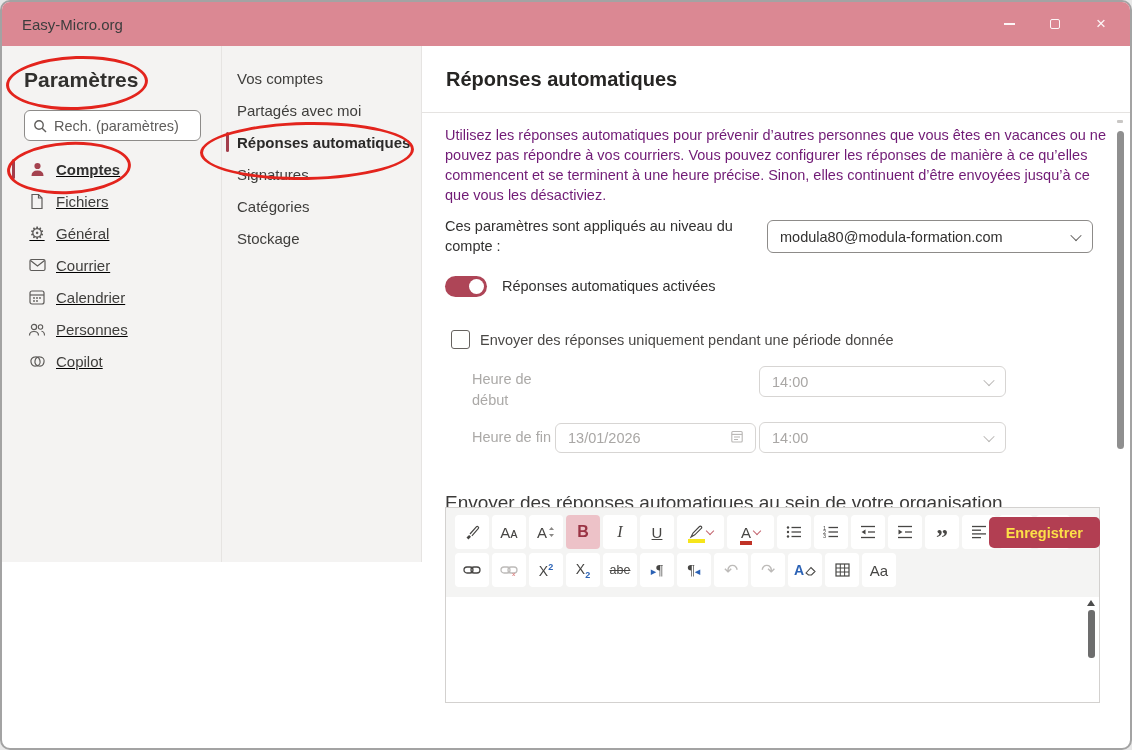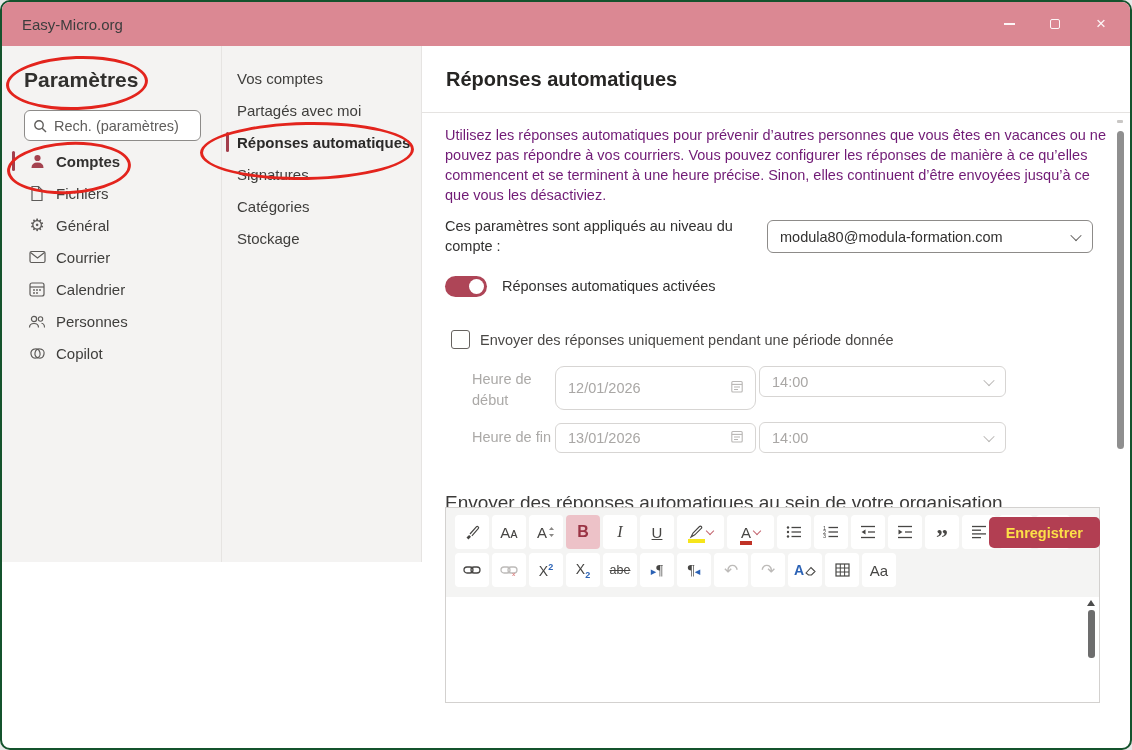--- a/index.html
+++ b/index.html
@@ -1,39 +1,39 @@
 <!DOCTYPE html>
 <html><head>
 <meta charset="utf-8">
 <style>
   * { margin:0; padding:0; box-sizing:border-box; }
   html,body { font-family:"Liberation Sans","DejaVu Sans",sans-serif; background:#e8e8e8; }
   .window {
     position:relative; width:1132px; height:750px; background:#fff;
-    border:2px solid #14532d; border-radius:10px; overflow:hidden;
+    border:2px solid #a3a3a3; border-radius:10px; overflow:hidden;
   }
   
   .titlebar { position:relative; height:44px; background:#db8893; display:flex; align-items:center; }
   .titlebar .title { margin-left:20px; font-size:15px; color:#3d3d3d; }
   .win-controls { position:absolute; right:6px; top:0; height:44px; display:flex; align-items:center; }
   .wc { width:46px; height:44px; display:flex; align-items:center; justify-content:center; color:#fdf6f7; cursor:default; }
   .wc .bar { width:11px; height:2px; background:#fdf6f7; }
   .wc .sq  { width:10px; height:10px; border:1.6px solid #fdf6f7; border-radius:2px; }
   .wc.close { font-size:17px; }
   
   .body { display:flex; height:516px; }
   .sidebar { position:relative; width:220px; background:#f4f3f2; border-right:1px solid #e6e4e2; flex:none; }
   .midcol  { position:relative; width:200px; background:#f4f3f2; border-right:1px solid #e6e4e2; flex:none; }
   .main    { position:relative; flex:1; background:#fff; }
   
   .sb-heading { margin:22px 0 0 22px; font-size:21px; font-weight:bold; color:#31302e; }
   .sb-search { margin:18px 20px 0 22px; height:31px; background:#fff; border:1px solid #8d8b89;
     border-radius:6px; display:flex; align-items:center; padding:0 8px; }
   .sb-search .ph { margin-left:7px; font-size:14.5px; color:#5f5d5b; }
-  .sb-nav { margin-top:4px; }
+  .sb-nav { margin-top:12px;text-decoration:underline; }
   .sb-item { position:relative; height:32px; display:flex; align-items:center; padding-left:25px; cursor:pointer; }
   .sb-item .ic { width:20px; display:flex; justify-content:center; color:#5d5b59; }
   .sb-item .lbl { margin-left:9px; font-size:15px; color:#3f3e3c; }
   .sb-item.sel .lbl { font-weight:bold; color:#323130; }
   .sb-item.sel::before { content:""; position:absolute; left:10px; top:6px; width:3px; height:20px;
     background:#a33e4c; border-radius:2px; }
   .glyph-gear { font-size:17px; line-height:1; }
   
   .mid-list { padding-top:16px; }
   .mid-item { position:relative; height:32px; display:flex; align-items:center; padding-left:15px;
@@ -246,31 +246,20 @@
 
       <div class="toggle">
         <span class="knob"></span>
       </div>
       <div class="toggle-label">Réponses automatiques activées</div>
 
       <div class="checkbox"></div>
       <div class="checkbox-label">Envoyer des réponses uniquement pendant une période donnée</div>
 
       <div class="dt-label" style="left:50px; top:323px; width:74px;">Heure de début</div>
-      <div class="dt-field d1">
-        <span>12/01/2026</span>
-        <span class="cal-ic">
-          <svg width="12" height="13" viewBox="0 0 12 13">
-              <rect x="0.8" y="1.5" width="10.4" height="10.5" rx="1" fill="none" stroke="#b9b7b5" stroke-width="1.1"></rect>
-              <line x1="0.8" y1="4.4" x2="11.2" y2="4.4" stroke="#b9b7b5" stroke-width="1.1"></line>
-              <line x1="3" y1="7" x2="9" y2="7" stroke="#b9b7b5" stroke-width="1"></line>
-              <line x1="3" y1="9.5" x2="7" y2="9.5" stroke="#b9b7b5" stroke-width="1"></line>
-            </svg>
-        </span>
-      </div>
       <div class="dt-field t1">
         <span>14:00</span>
         <span class="chev lite"></span>
       </div>
 
       <div class="dt-label" style="left:50px; top:381px; width:110px;">Heure de fin</div>
       <div class="dt-field d2">
         <span>13/01/2026</span>
         <span class="cal-ic">
           <svg width="12" height="13" viewBox="0 0 12 13">

